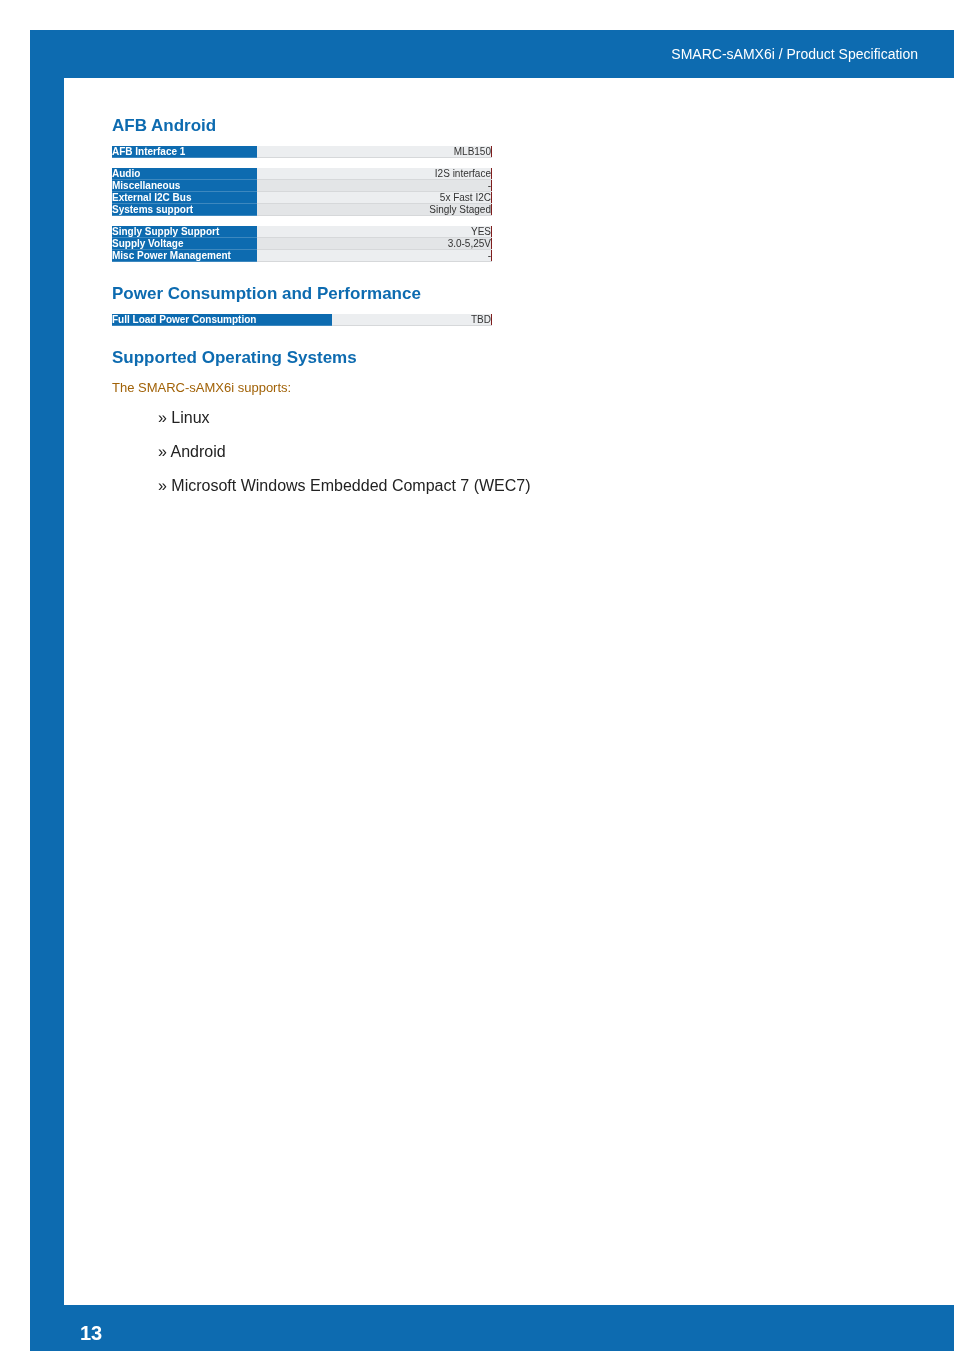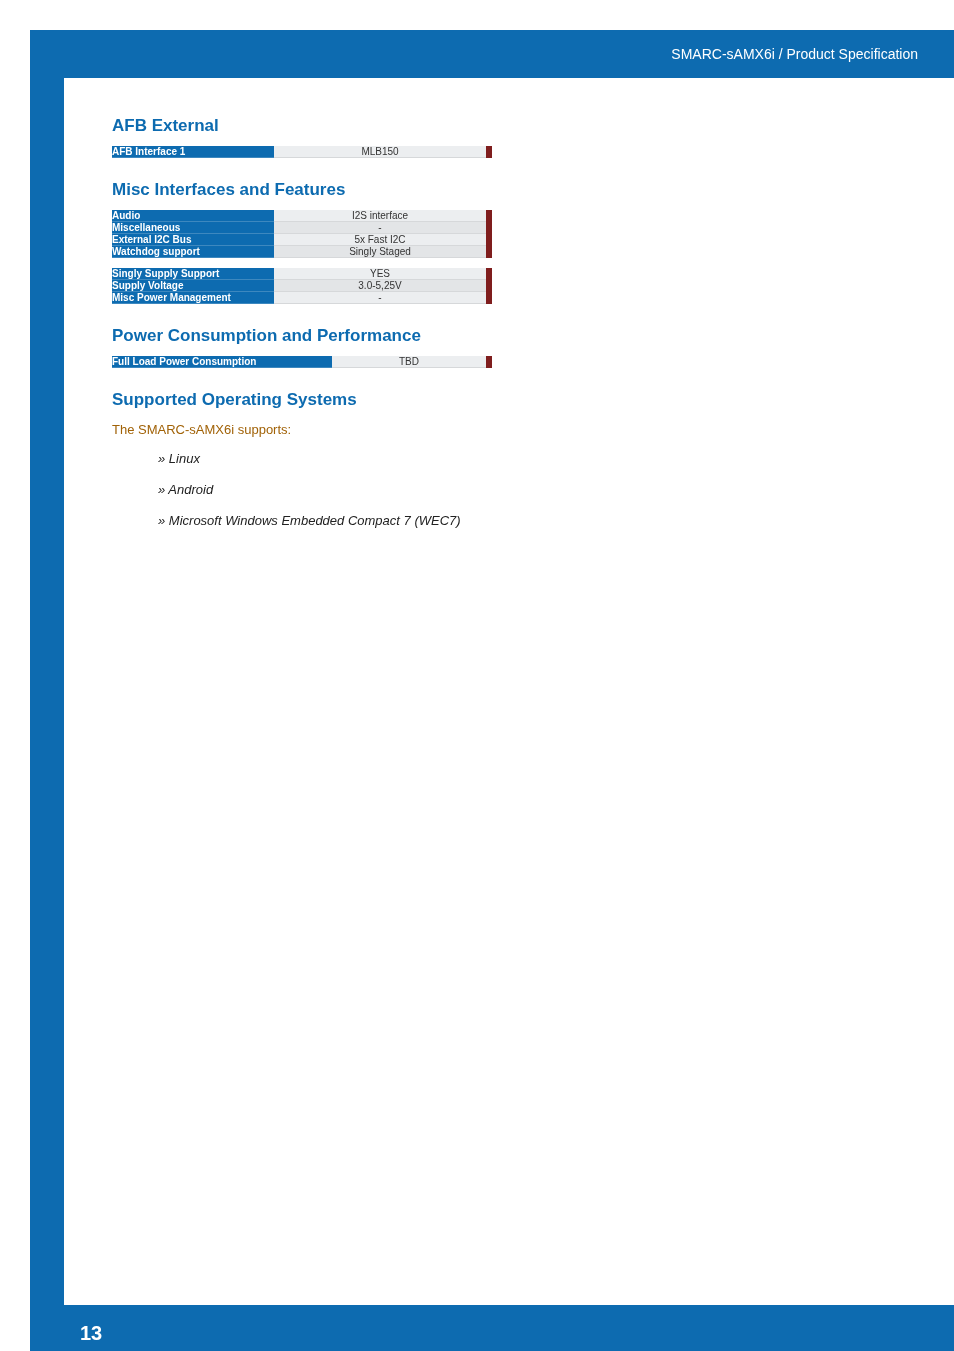--- a/index.html
+++ b/index.html
@@ -47,45 +47,44 @@
     width: 380px;
     font-size: 10px;
   }
   table.spec td { padding: 0; }
   .row-label {
     background: #0d6bb0;
     color: #fff;
     font-weight: 600;
     font-size: 10px;
     padding: 3px 8px;
-    width: 162px;
+    width: 145px;
     border-bottom: 1px solid rgba(255,255,255,0.2);
   }
   .row-value {
     background: #eceef0;
     color: #333;
-    text-align: center;
+    text-align: right;
     padding: 3px 8px;
     font-size: 10px;
     border-bottom: 1px solid #d6d8da;
-    border-right: 6px solid #7f1d1d;
+    border-right: 1px solid #7f1d1d;
   }
   .row-value.alt { background: #e3e5e7; }
   .spec tr:last-child .row-value { border-bottom: 1px solid #d6d8da; }
   .body-text {
     font-size: 13px;
     color: #a16207;
     margin-top: 12px;
     margin-bottom: 14px;
   }
   .bullets {
     margin-left: 46px;
-    font-size: 13px;
+    font-size: 16px;
     color: #222;
-    font-style: italic;
   }
   .bullets div { margin-bottom: 16px; }
   .footer-bar {
     position: absolute;
     left: 0;
     right: 0;
     bottom: 0;
     background: #0d6bb0;
     height: 56px;
     display: flex;
@@ -100,47 +99,46 @@
 <body>
 
 <div class="left-stripe"></div>
 
 <div class="header-bar">
   <span>SMARC-sAMX6i / Product Specification</span>
 </div>
 
 <div class="content">
 
-  <h3 class="section-heading">AFB External</h3>
+  <h3 class="section-heading">AFB Android</h3>
   <table class="spec">
     <tbody>
         <tr>
       <td class="row-label">AFB Interface 1</td>
       <td class="row-value">MLB150</td>
     </tr>
   </tbody>
     </table>
 
-  <h3 class="section-heading">Misc Interfaces and Features</h3>
   <table class="spec">
     <tbody>
         <tr>
       <td class="row-label">Audio</td>
       <td class="row-value">I2S interface</td>
     </tr>
     <tr>
       <td class="row-label">Miscellaneous</td>
       <td class="row-value alt">-</td>
     </tr>
     <tr>
       <td class="row-label">External I2C Bus</td>
       <td class="row-value">5x Fast I2C</td>
     </tr>
     <tr>
-      <td class="row-label">Watchdog support</td>
+      <td class="row-label">Systems support</td>
       <td class="row-value alt">Singly Staged</td>
     </tr>
   </tbody>
     </table>
 
   <table class="spec">
     <tbody>
         <tr>
       <td class="row-label">Singly Supply Support</td>
       <td class="row-value">YES</td>

